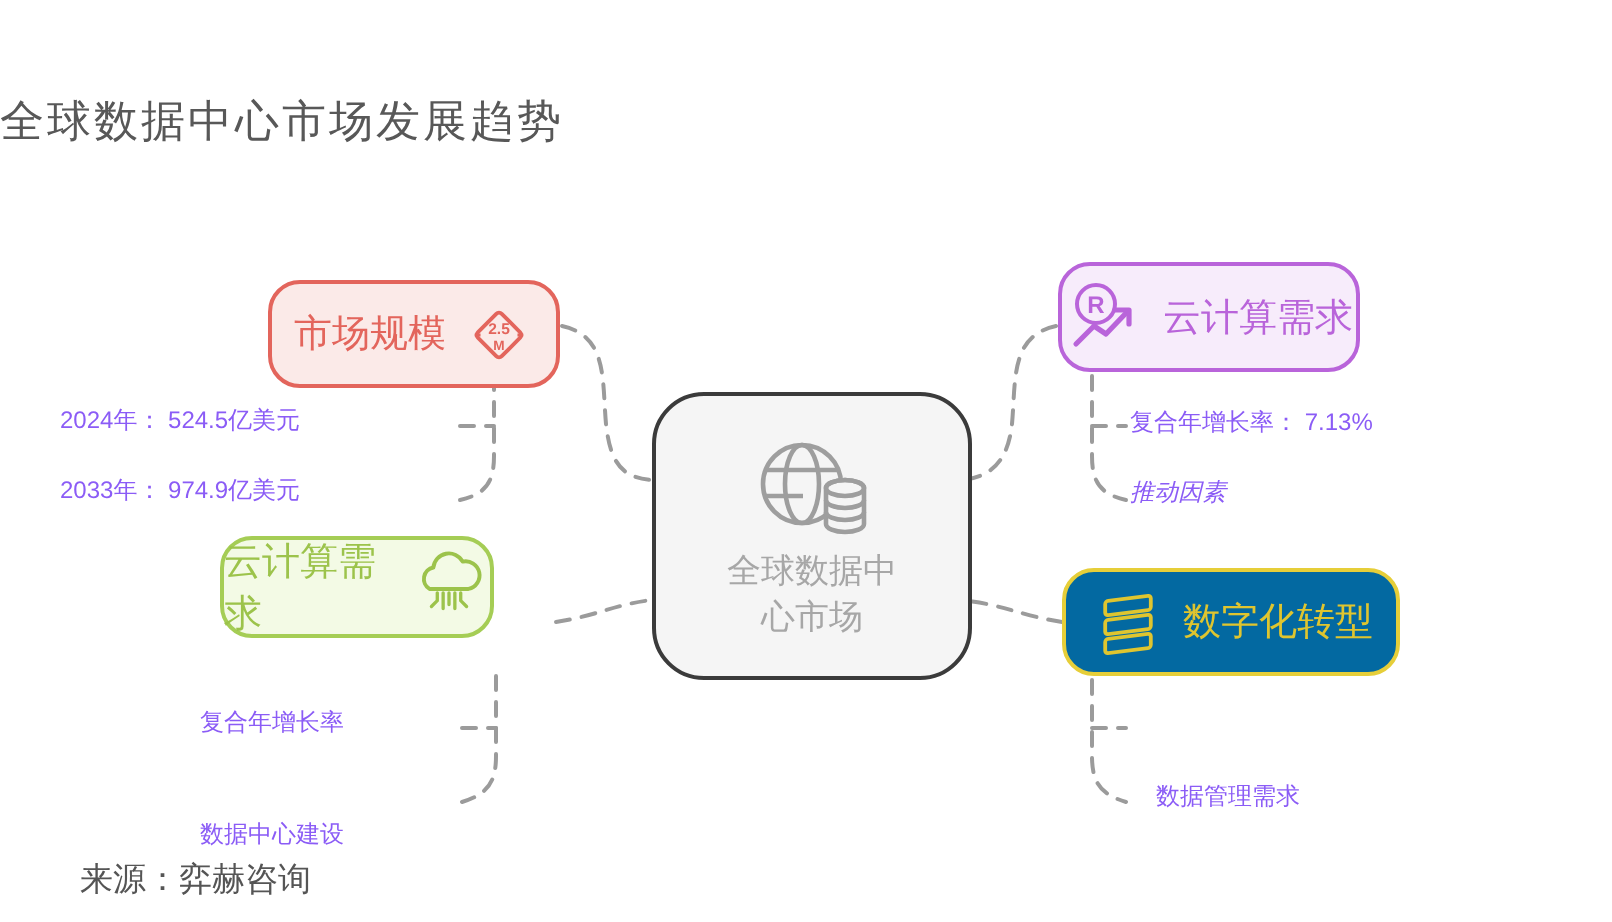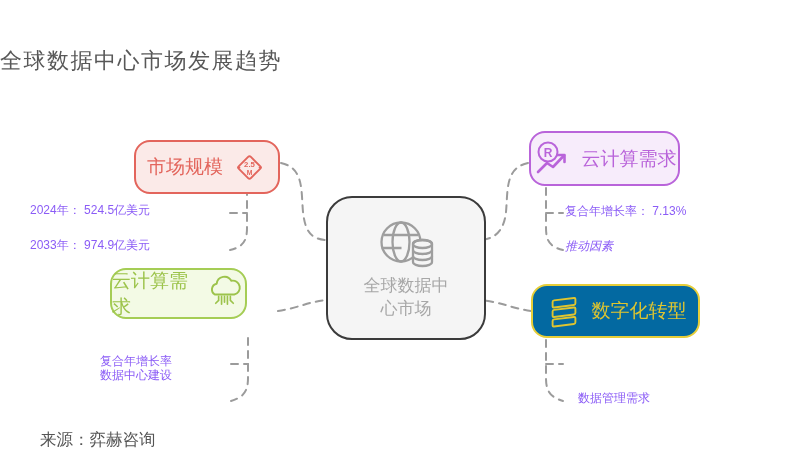--- a/index.html
+++ b/index.html
@@ -15,21 +15,21 @@
   .node--purple{color:#b964da;border-color:#b964da;background:#f7ecfb;left:529px;top:131px;width:151px;height:55px;}
   .node--green{color:#9cc34b;border-color:#a5cd55;background:#f3fae5;left:110px;top:268px;width:137px;height:51px;}
   .node--yellow{color:#dfc52f;border-color:#e6ce39;background:#0369a1;left:531px;top:284px;width:169px;height:54px;}
   .center-node{position:absolute;left:326px;top:196px;width:160px;height:144px;box-sizing:border-box;
                background:#f5f5f5;border:2px solid #3b3b3b;border-radius:26px;
                display:flex;flex-direction:column;align-items:center;justify-content:center;gap:3px;}
   .center-label{width:96px;text-align:center;font-size:17px;line-height:1.35;color:#a7a7a7;}
   .side-text{position:absolute;font-size:12px;color:#8b5cf6;white-space:nowrap;}
   .t1{left:30px;top:202px;}  .t2{left:30px;top:237px;text-align:center;}
   .t3{left:565px;top:203px;} .t4{left:565px;top:238px;font-style:italic;}
-  .t5{left:100px;top:353px;} .t6{left:100px;top:367px;}
+  .t5{left:100px;top:353px;} .t6{left:100px;top:409px;}
   .t7{left:578px;top:353px;} .t8{left:578px;top:390px;}
   .source{position:absolute;left:40px;top:429px;font-size:16.5px;color:#555555;}
   .icon svg{display:block;}
 </style>
 </head>
 <body>
 
 <div class="stage">
 
   <svg class="connectors" width="806" height="461" viewBox="0 0 806 461" aria-hidden="true">

